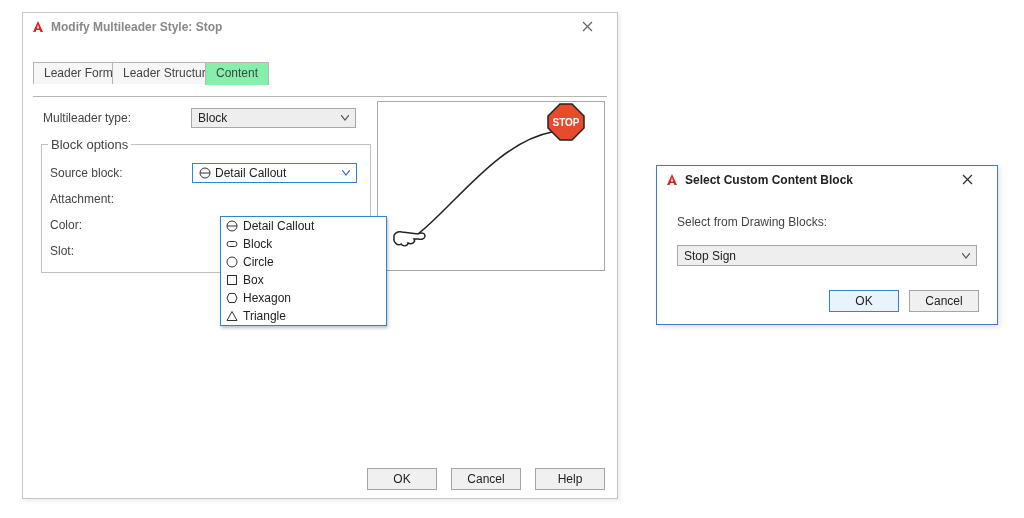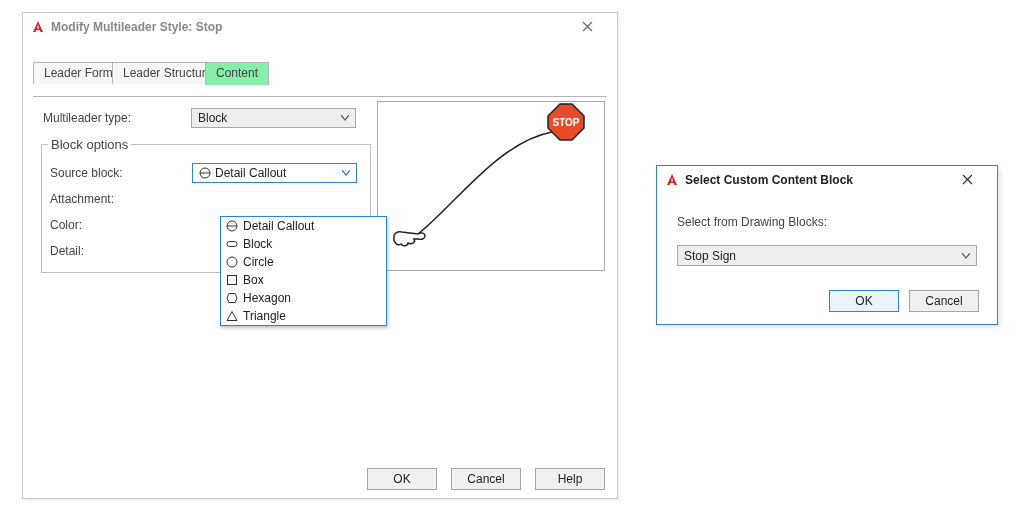--- a/index.html
+++ b/index.html
@@ -158,21 +158,21 @@
             </div>
           </div>
 
           <div class="row">
             <span class="lbl">Attachment:</span>
           </div>
           <div class="row">
             <span class="lbl">Color:</span>
           </div>
           <div class="row">
-            <span class="lbl">Detail:</span>
+            <span class="lbl">Slot:</span>
           </div>
 
           <div class="dropdown">
             <div class="dd-item">
               <span class="dd-icon">
                   <svg width="12" height="12">
                     <circle cx="6" cy="6" r="5" fill="none" stroke="#333" stroke-width="1"></circle>
                     <line x1="1" y1="6" x2="11" y2="6" stroke="#333" stroke-width="1"></line>
                   </svg>
                 </span>

